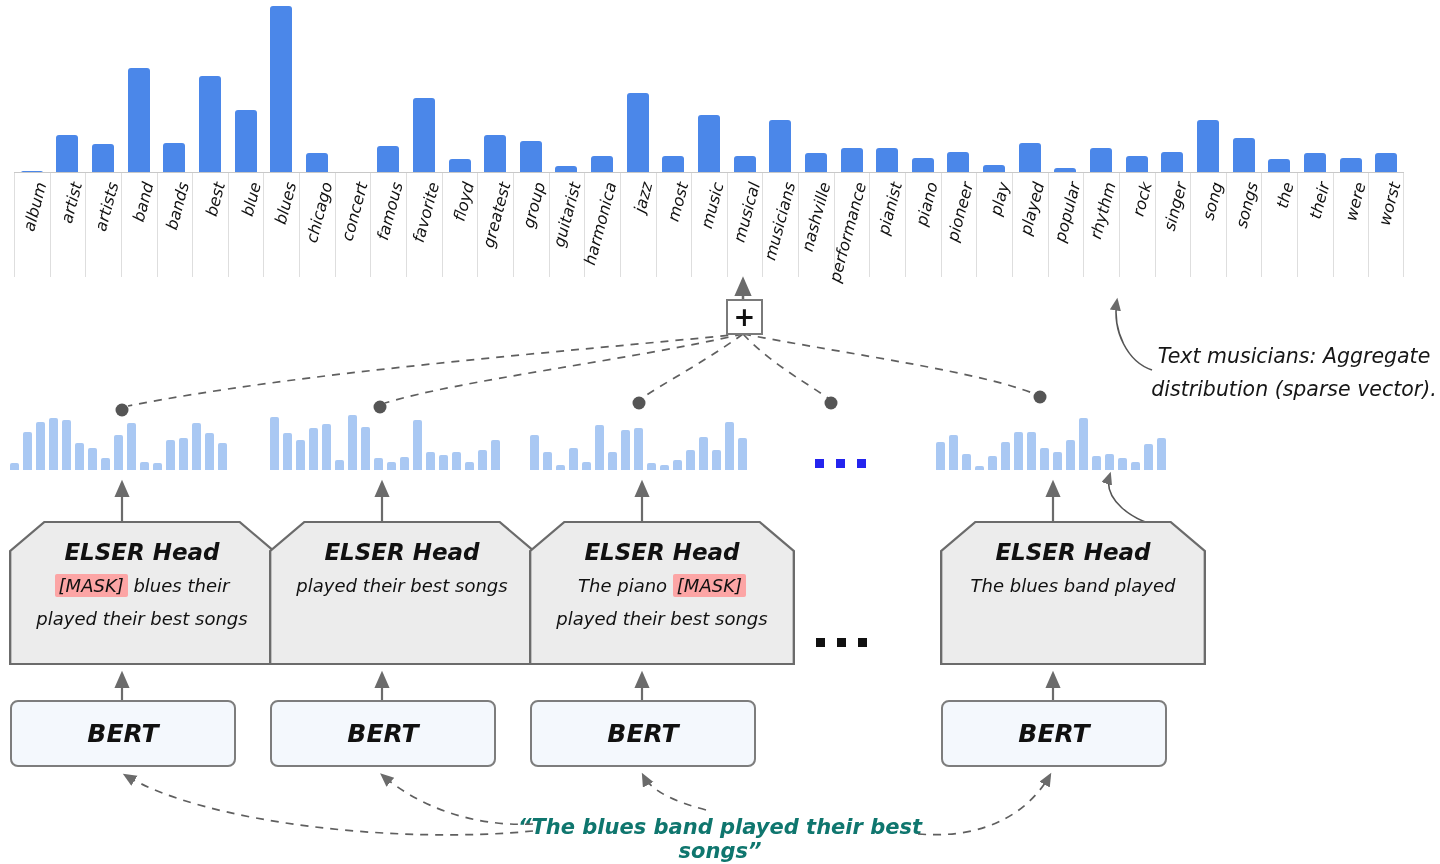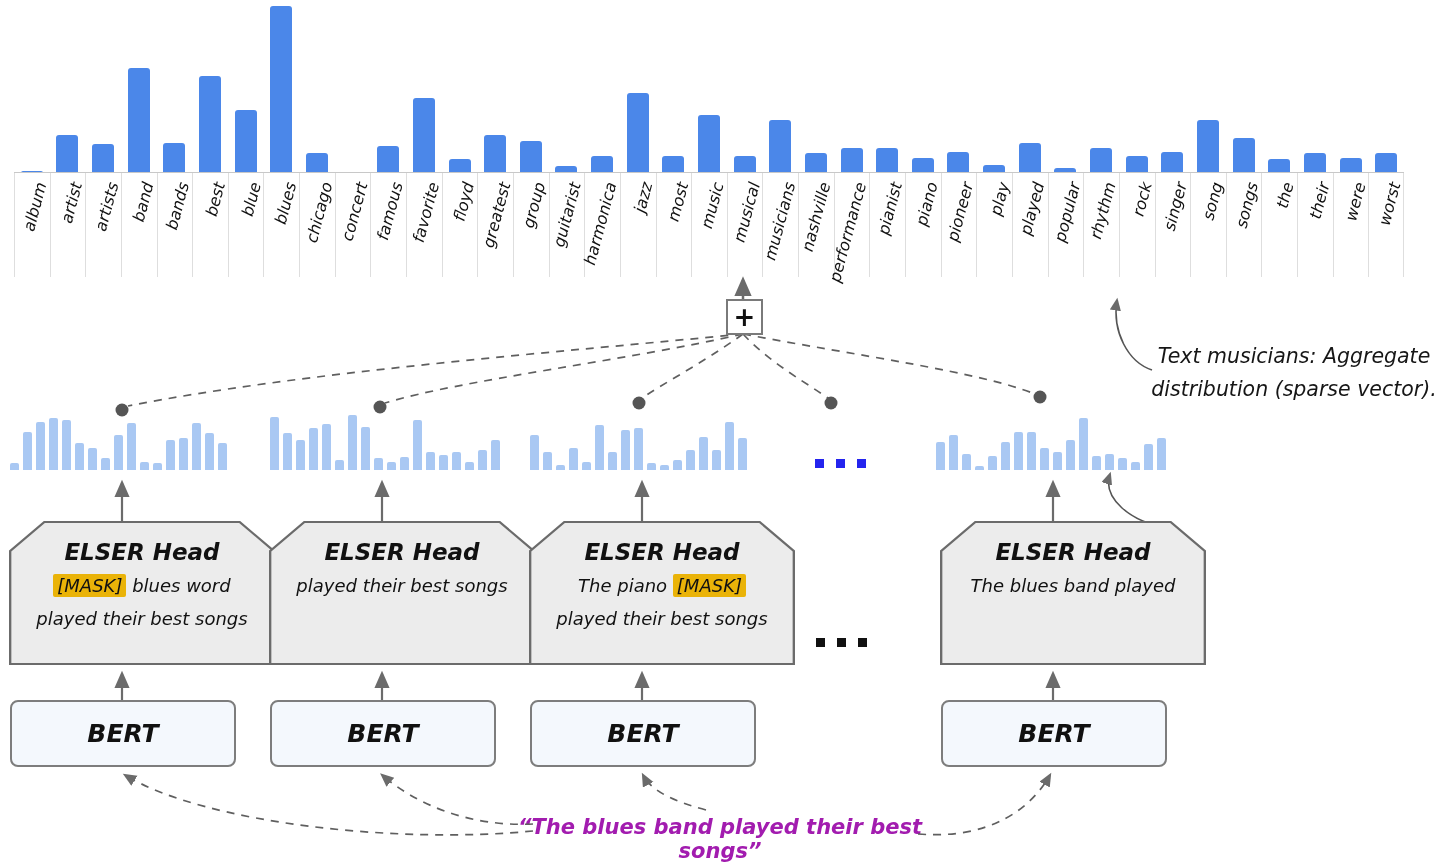--- a/index.html
+++ b/index.html
@@ -34,36 +34,36 @@
   .dots b { width:9px; height:9px; display:block; }
   #dots-blue  { left:815px; top:459px; } #dots-blue b  { background:#2424ee; }
   #dots-black { left:816px; top:638px; } #dots-black b { background:#111; }
 
   
   .elser { position:absolute; top:521px; width:266px; height:144px; z-index:3; text-align:center; }
   .elser svg.shape { position:absolute; inset:0; width:100%; height:100%; }
   .et { position:relative; margin-top:18px; font:700 italic 23px "DejaVu Sans", sans-serif; color:#111; }
   .el { position:relative; margin-top:9px; font:italic 18px "DejaVu Sans", sans-serif; line-height:24px;
         white-space:nowrap; color:#111; }
-  .el .mask { background:#eab308; padding:1px 4px; border-radius:2px; }
+  .el .mask { background:#fca5a5; padding:1px 4px; border-radius:2px; }
   #elser-0 { left:9px; } #elser-1 { left:269px; } #elser-2 { left:529px; } #elser-3 { left:940px; }
 
   
   .bert { position:absolute; top:700px; width:222px; height:63px; background:#f4f8fd;
           border:2px solid #7d7d7d; border-radius:8px; display:flex; align-items:center;
           justify-content:center; font:700 italic 25px "DejaVu Sans", sans-serif; color:#111; z-index:3; }
   #bert-0 { left:10px; } #bert-1 { left:270px; } #bert-2 { left:530px; } #bert-3 { left:941px; }
 
   
   .note { position:absolute; font:italic 20.5px "DejaVu Sans", sans-serif; color:#161616;
           white-space:pre-line; text-align:center; line-height:1.6; }
   #note-aggregate   { left:1148px; top:340px; width:292px; }
   #note-probability { left:1162px; top:463px; width:278px; }
   #quote { position:absolute; left:500px; top:815px; width:440px; text-align:center;
-           font:600 italic 21px "DejaVu Sans", sans-serif; color:#a21caf; }
+           font:600 italic 21px "DejaVu Sans", sans-serif; color:#0f766e; }
 
   
   #wires { position:absolute; inset:0; z-index:2; pointer-events:none; }
 </style>
 </head>
 <body>
 
 <div id="canvas">
 
   <div id="top-chart">
@@ -446,21 +446,21 @@
       <b></b>
       <b></b>
       <b></b>
     </div>
 
   <div id="elser-0" class="elser">
     <svg class="shape" viewBox="0 0 226 144" preserveAspectRatio="none">
       <polygon points="1,30 30,1 196,1 225,30 225,143 1,143" fill="#ececec" stroke="#6b6b6b" stroke-width="2"></polygon>
       </svg>
     <div class="et">ELSER Head</div>
-    <div class="el"><span class="mask">[MASK]</span><span> blues word</span></div>
+    <div class="el"><span class="mask">[MASK]</span><span> blues their</span></div>
     <div class="el"><span>played their best songs</span></div>
   </div>
   <div id="elser-1" class="elser">
     <svg class="shape" viewBox="0 0 226 144" preserveAspectRatio="none">
       <polygon points="1,30 30,1 196,1 225,30 225,143 1,143" fill="#ececec" stroke="#6b6b6b" stroke-width="2"></polygon>
       </svg>
     <div class="et">ELSER Head</div>
     <div class="el"><span>played their best songs</span></div>
   </div>
   <div id="elser-2" class="elser">

